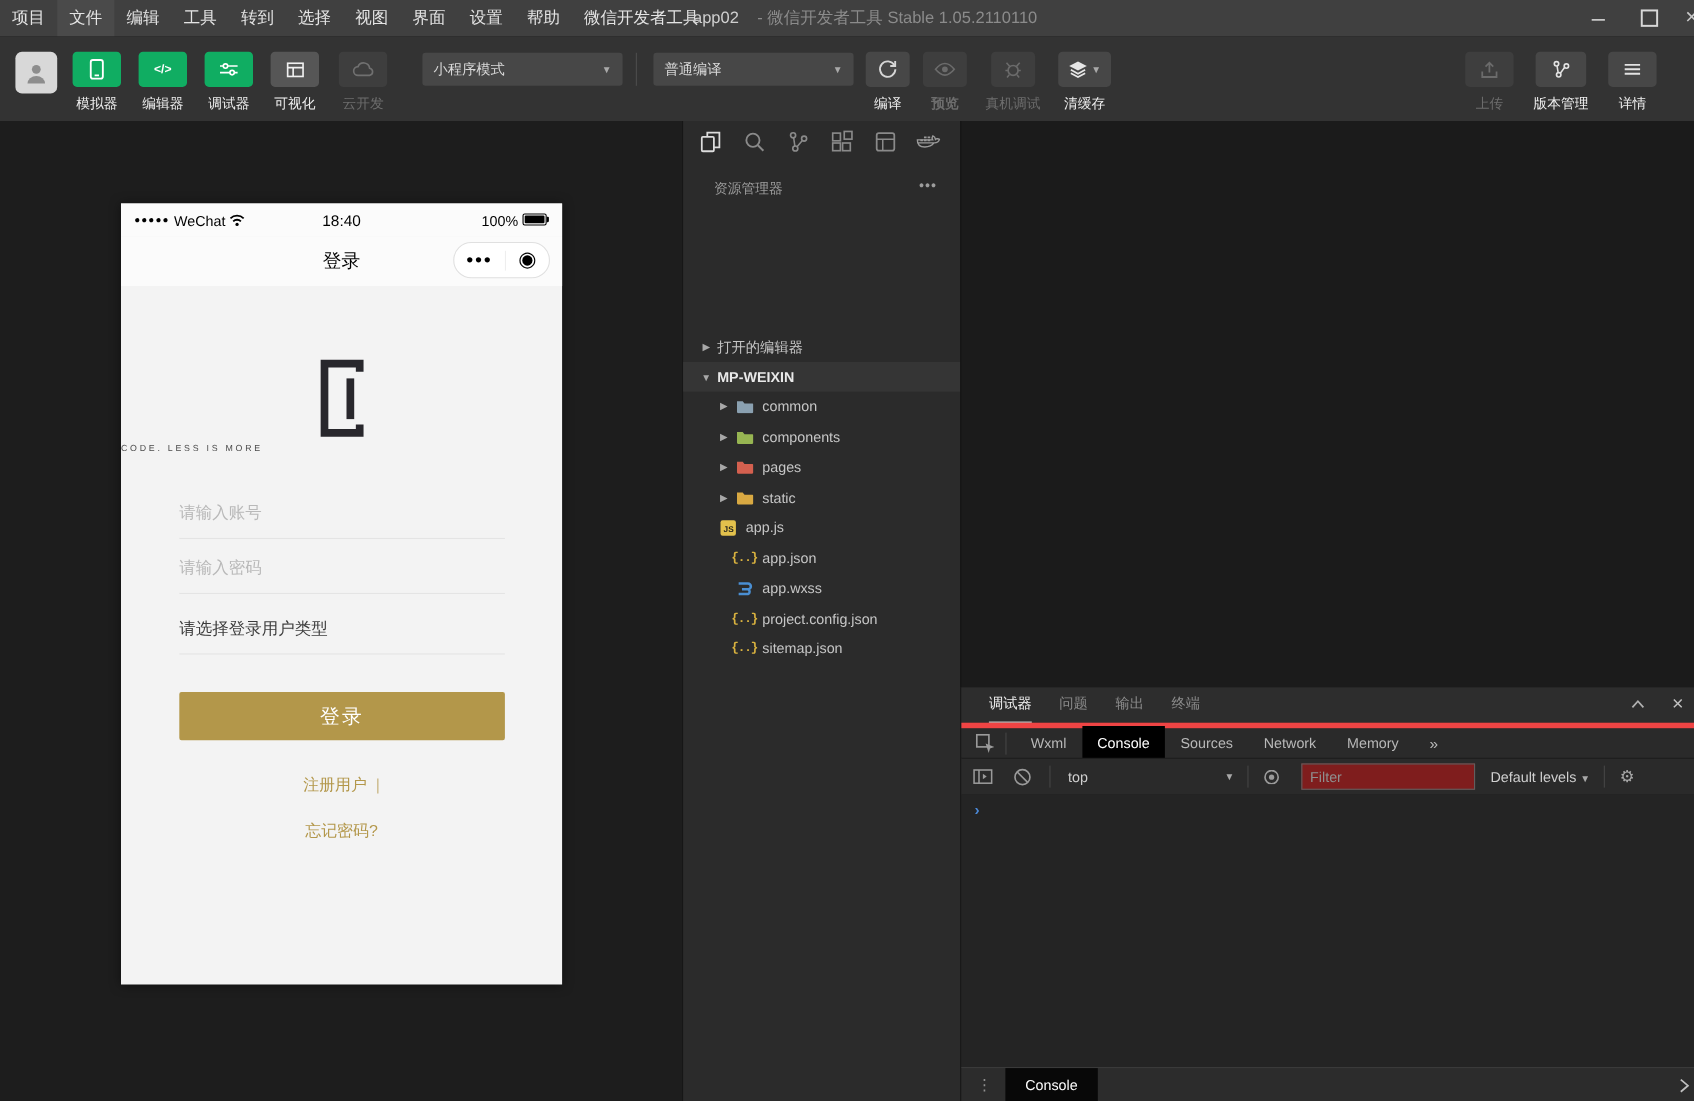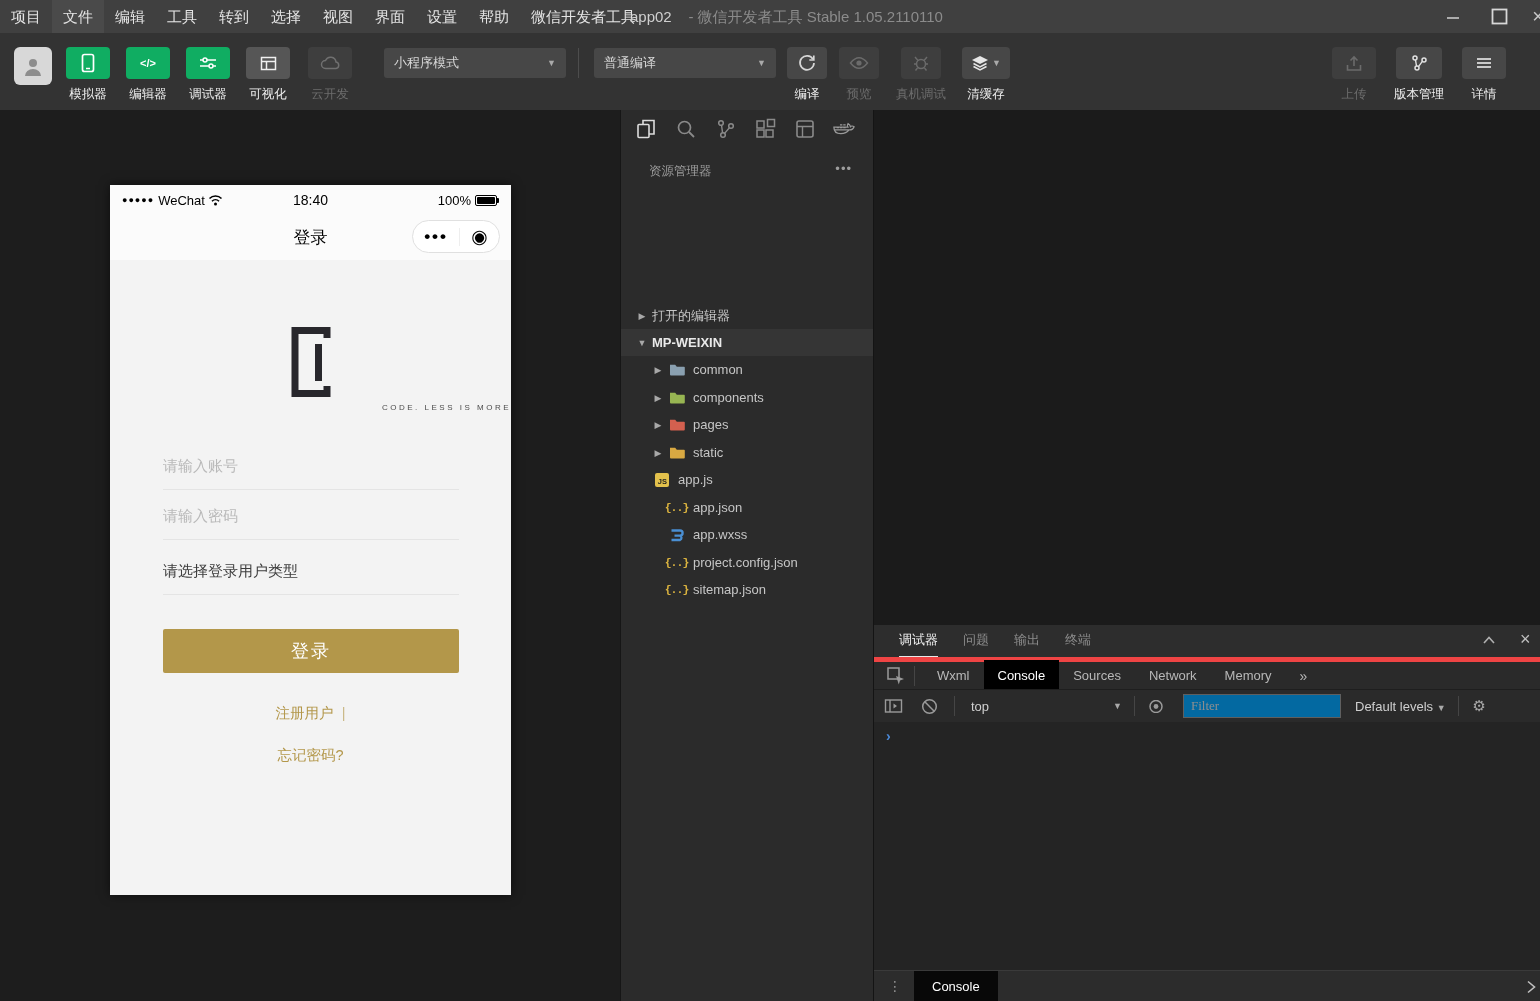--- a/index.html
+++ b/index.html
@@ -43,21 +43,21 @@
   #p-nav { position:absolute; left:0; top:30px; width:401px; height:45px; background:#fbfbfb; }
   #p-nav-title { position:absolute; left:0; top:0; width:401px; text-align:center; line-height:45px; font-size:17px; color:#000; }
   .dots { font-size:9px; letter-spacing:1px; color:#000; }
   #capsule { position:absolute; right:11px; top:5px; width:88px; height:33px; border:1px solid #e0e0e0; border-radius:17px; background:#fff; display:flex; align-items:center; justify-content:space-evenly; }
   .cap-dots { font-size:17px; letter-spacing:2px; color:#000; font-weight:bold; line-height:10px; }
   .cap-div { width:1px; height:18px; background:#eee; }
   .cap-target { font-size:19px; color:#000; line-height:19px; }
   .batt { width:22px; height:11px; border:1px solid #000; border-radius:2px; padding:1px; display:inline-block; vertical-align:-1px; }
   .batt-fill { display:block; width:100%; height:100%; background:#000; border-radius:1px; }
   .batt-nub { width:2px; height:5px; background:#000; display:inline-block; border-radius:0 1px 1px 0; vertical-align:2px; }
-  #logo-caption { position:absolute; left:0; top:218px; width:401px; text-align:right; font-size:8px; letter-spacing:2.5px; color:#4c4c4c; }
+  #logo-caption { position:absolute; left:0; top:218px; width:401px; text-align:left; font-size:8px; letter-spacing:2.5px; color:#4c4c4c; }
   .p-field { position:absolute; left:53px; width:296px; font-size:15px; color:#b9b9b9; border-bottom:1px solid #e4e4e4; padding-bottom:13px; }
   .p-field.darker { color:#3c3c3c; }
   #login-btn { position:absolute; left:53px; top:444px; width:296px; height:44px; background:#b3974a; border-radius:2px; color:#fff; font-size:18px; display:flex; align-items:center; justify-content:center; letter-spacing:2px; }
   .p-link { position:absolute; left:0; width:401px; text-align:center; font-size:14.5px; color:#b3974a; }
 
   
   #explorer { position:absolute; left:620px; top:110px; width:253px; height:891px; background:#2b2b2b; border-left:1px solid #161616; }
   .act-ic { position:absolute; top:8px; width:22px; height:22px; }
   #exp-title-row { position:absolute; left:0; top:48px; width:253px; height:26px; }
   #exp-title { position:absolute; left:28px; top:0; line-height:26px; font-size:12.5px; color:#9d9d9d; }
@@ -77,21 +77,21 @@
   #debugger { position:absolute; left:873px; top:625px; width:667px; height:376px; background:#282828; border-left:1px solid #141414; }
   #dbg-tabs { position:absolute; left:0; top:0; width:667px; height:32px; background:#2d2d2d; display:flex; align-items:center; }
   .dbg-tab { margin-left:25px; font-size:13px; color:#8c8c8c; position:relative; padding-bottom:2px; }
   .dbg-tab.active { color:#f0f0f0; }
   .dbg-tab.active::after { content:""; position:absolute; left:0; right:0; bottom:-7px; height:2px; background:#e8e8e8; }
   #devtools-row { position:absolute; left:0; top:32px; width:667px; height:32px; background:#2a2a2a; border-top:5px solid #ef4444; display:flex; align-items:center; }
   .dt-tab { font-size:13px; color:#b8b8b8; padding:0 14px; line-height:32px; }
   .dt-tab.active { background:#000; color:#fff; }
   #console-toolbar { position:absolute; left:0; top:64px; width:667px; height:33px; background:#2a2a2a; border-top:1px solid #1e1e1e; display:flex; align-items:center; }
   .ct-sep { width:1px; height:20px; background:#454545; margin:0 8px; flex:none; }
-  #filter-input { width:158px; height:24px; background:#0369a1; border:1px solid #5f5f5f; color:#bdbdbd; font-size:13px; padding:0 7px; outline:none;font-family:Liberation Serif, serif; }
+  #filter-input { width:158px; height:24px; background:#7f1d1d; border:1px solid #5f5f5f; color:#bdbdbd; font-size:13px; padding:0 7px; outline:none; }
   #filter-input::placeholder { color:#8f8f8f; }
   #console-out { position:absolute; left:0; top:97px; width:667px; height:248px; background:#242424; }
   #prompt { position:absolute; left:12px; top:6px; color:#4a88d6; font-size:14px; font-weight:bold; }
   #dbg-bottom { position:absolute; left:0; top:345px; width:667px; height:31px; background:#2c2c2c; border-top:1px solid #3a3a3a; display:flex; align-items:center; }
   #bottom-console-tab { background:#080808; color:#fff; font-size:13px; padding:0 18px; line-height:31px; margin-left:12px; }
   .ic-txt { color:#a8a8a8; }
 </style>
 </head>
 <body>
 
@@ -199,21 +199,21 @@
         </div>
       <div class="tgl-lbl" style="transform:translateX(calc(-50% + 20px));">编译</div>
     </div>
     <div class="tgl" style="left:839px;width:40px;">
       <div class="tgl-btn bg-dim" style="width:40px;">
           <svg width="20" height="14" viewBox="0 0 20 14">
             <path d="M1.5 7 Q10 -3.5 18.5 7 Q10 17.5 1.5 7 z" fill="none" stroke="#6b6b6b" stroke-width="1.5"></path>
             <circle cx="10" cy="7" r="2.6" fill="#6b6b6b"></circle>
           </svg>
         </div>
-      <div class="tgl-lbl lbl-dim" style="transform:translateX(calc(-50% + 20px));">预览</div>
+      <div class="tgl-lbl lbl-dim" style="transform:translateX(calc(-50% + 20px));font-weight:bold;">预览</div>
     </div>
     <div class="tgl" style="left:901px;width:40px;">
       <div class="tgl-btn bg-dim" style="width:40px;">
           <svg width="18" height="18" viewBox="0 0 18 18">
             <circle cx="9" cy="10" r="4.5" fill="none" stroke="#6b6b6b" stroke-width="1.5"></circle>
             <path d="M6 6.5 L3 3 M12 6.5 L15 3 M2 10 h3 M13 10 h3 M5.5 14 L3.5 16.5 M12.5 14 L14.5 16.5" stroke="#6b6b6b" stroke-width="1.4" fill="none"></path>
           </svg>
         </div>
       <div class="tgl-lbl lbl-dim" style="transform:translateX(calc(-50% + 20px));">真机调试</div>
     </div>

